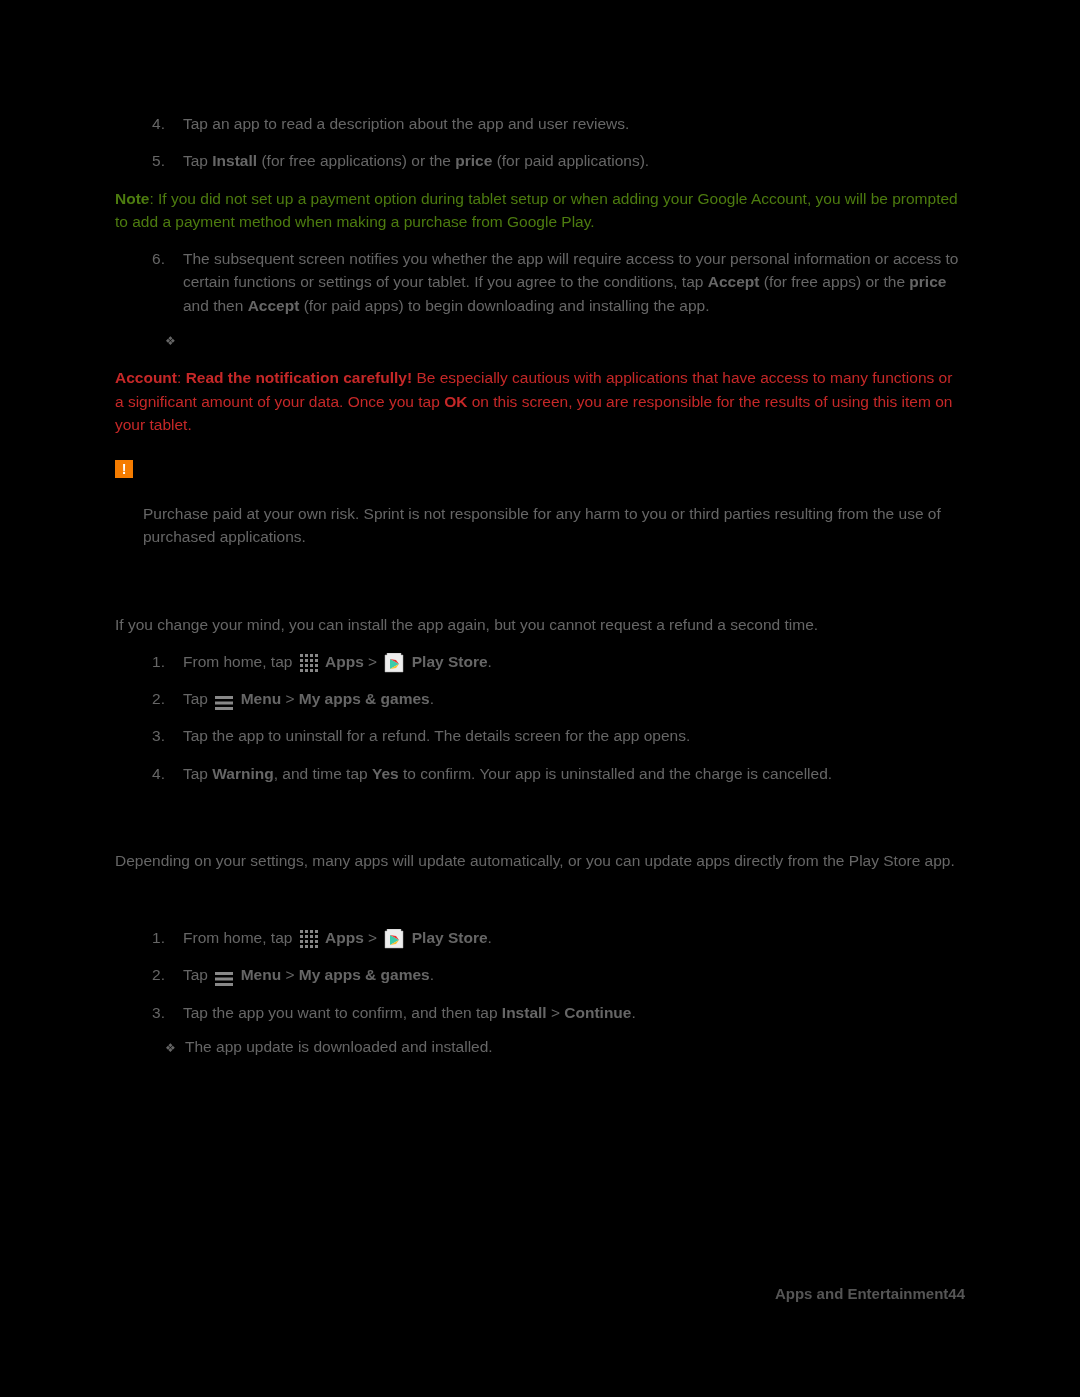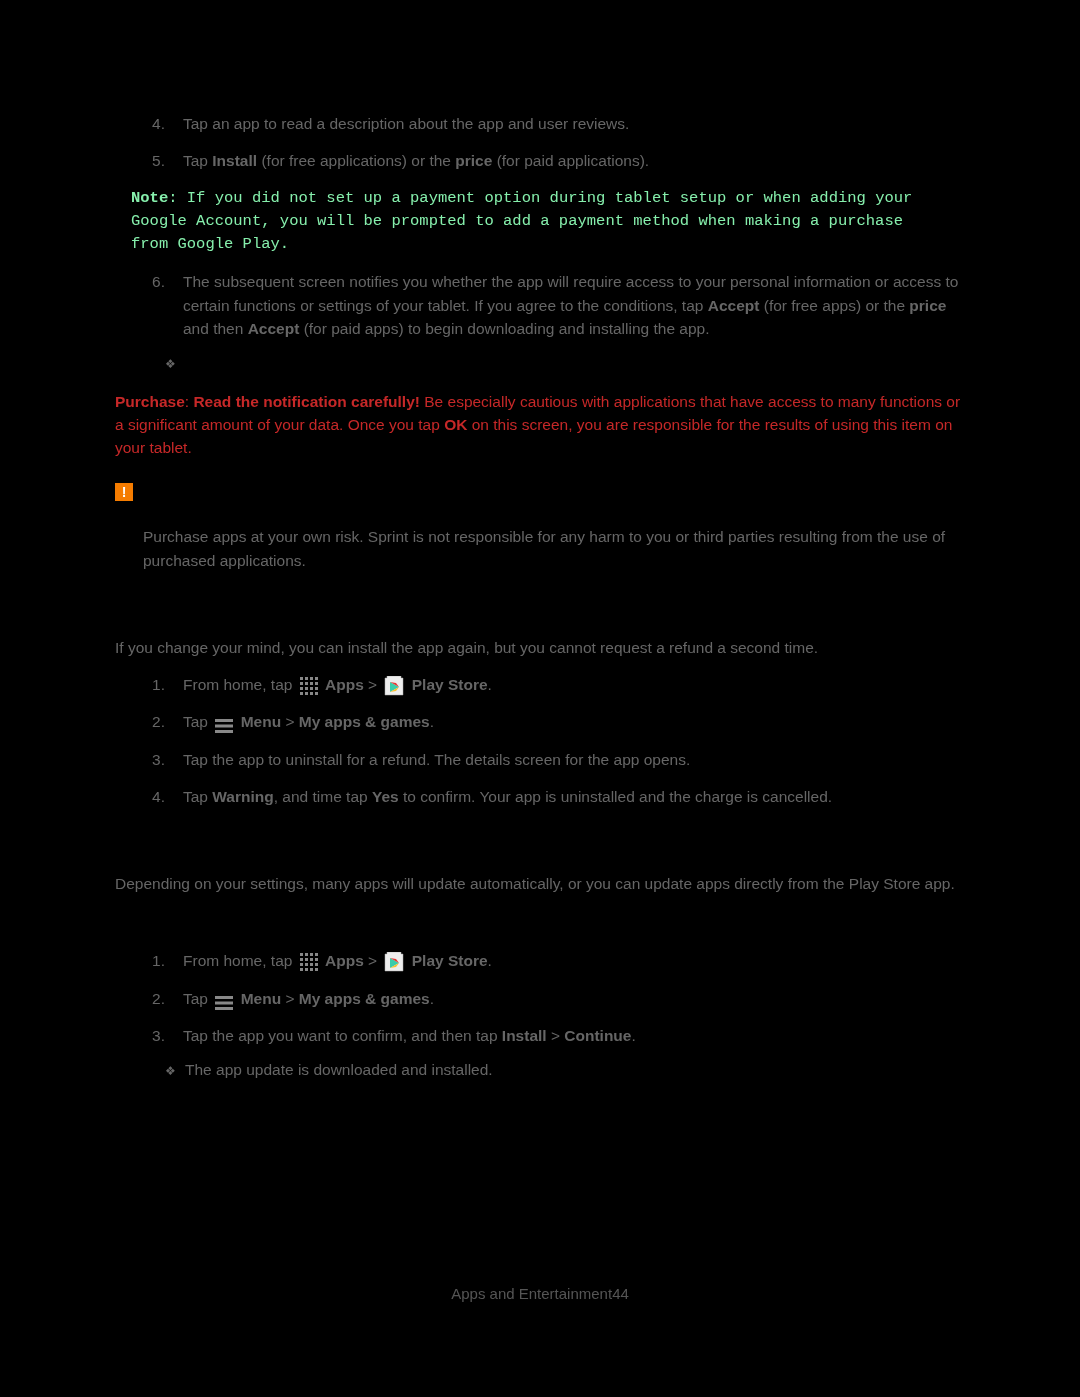--- a/index.html
+++ b/index.html
@@ -36,25 +36,24 @@
     padding-left: 50px;
     font-size: 15.5px;
   }
   .sub-bullet .diamond {
     width: 20px;
     flex-shrink: 0;
     font-size: 12px;
     line-height: 1.8;
   }
   .note {
-    color: #86efac;
-    font-size: 15.5px;
-    line-height: 1.5;
-    margin: 14px 16px;
-    font-family: Liberation Mono, monospace;
+    color: #4d7c0f;
+    font-size: 15.5px;
+    line-height: 1.5;
+    margin: 14px 0;
   }
   .warning {
     color: #c62828;
     font-size: 15.5px;
     line-height: 1.5;
     margin: 14px 0;
   }
   .warn-icon {
     display: inline-block;
     width: 18px;
@@ -111,23 +110,24 @@
     height: 14px;
     vertical-align: middle;
     margin: 0 3px;
   }
   .footer {
     position: absolute;
     bottom: 95px;
     left: 115px;
     right: 115px;
     display: flex;
-    justify-content: center;
+    justify-content: flex-end;
     font-size: 15px;
     color: #555;
+    font-weight: bold;
   }
 </style>
 </head>
 <body>
 
 <div class="page">
 
   <div class="ol-item">
     <div class="ol-num">4.</div>
     <div class="ol-body">Tap an app to read a description about the app and user reviews.</div>
@@ -149,26 +149,26 @@
     <div class="ol-body">
       <span>The subsequent screen notifies you whether the app will require access to your personal information or access to certain functions or settings of your tablet. If you agree to the conditions, tap </span><b>Accept</b><span> (for free apps) or the </span><b>price</b><span> and then </span><b>Accept</b><span> (for paid apps) to begin downloading and installing the app.</span>
     </div>
   </div>
 
   <div class="sub-bullet">
     <span class="diamond">❖</span>
   </div>
 
   <div class="warning">
-    <b>Purchase</b>: <b>Read the notification carefully!</b><span> Be especially cautious with applications that have access to many functions or a significant amount of your data. Once you tap </span><b>OK</b><span> on this screen, you are responsible for the results of using this item on your tablet.</span>
+    <b>Account</b>: <b>Read the notification carefully!</b><span> Be especially cautious with applications that have access to many functions or a significant amount of your data. Once you tap </span><b>OK</b><span> on this screen, you are responsible for the results of using this item on your tablet.</span>
   </div>
 
   <span class="warn-icon">!</span>
 
-  <div class="para-ind">Purchase apps at your own risk. Sprint is not responsible for any harm to you or third parties resulting from the use of purchased applications.</div>
+  <div class="para-ind">Purchase paid at your own risk. Sprint is not responsible for any harm to you or third parties resulting from the use of purchased applications.</div>
 
   <div class="h2">Request a Refund for a Paid App</div>
   <div class="plain">If you change your mind, you can install the app again, but you cannot request a refund a second time.</div>
 
   <div class="ol-item">
     <div class="ol-num">1.</div>
     <div class="ol-body">
       <span>From home, tap </span>
       <span class="icon-apps"><svg viewBox="0 0 18 18">
             <g fill="#888">

